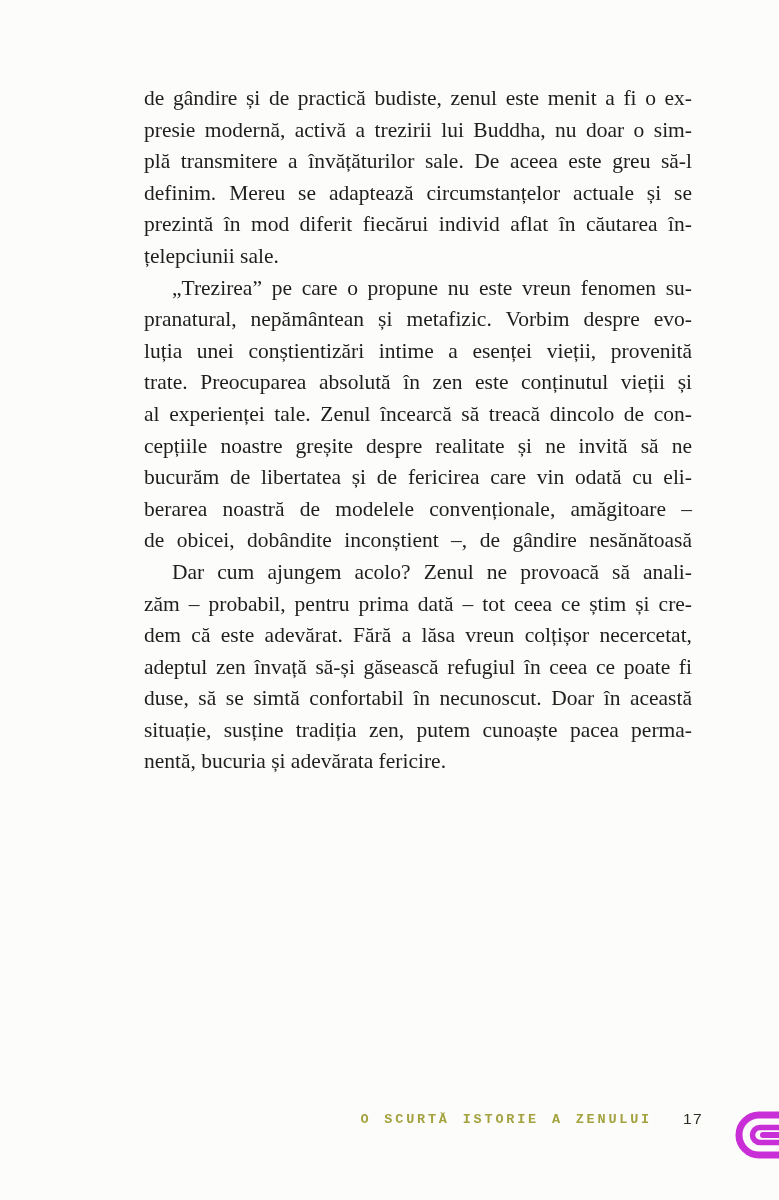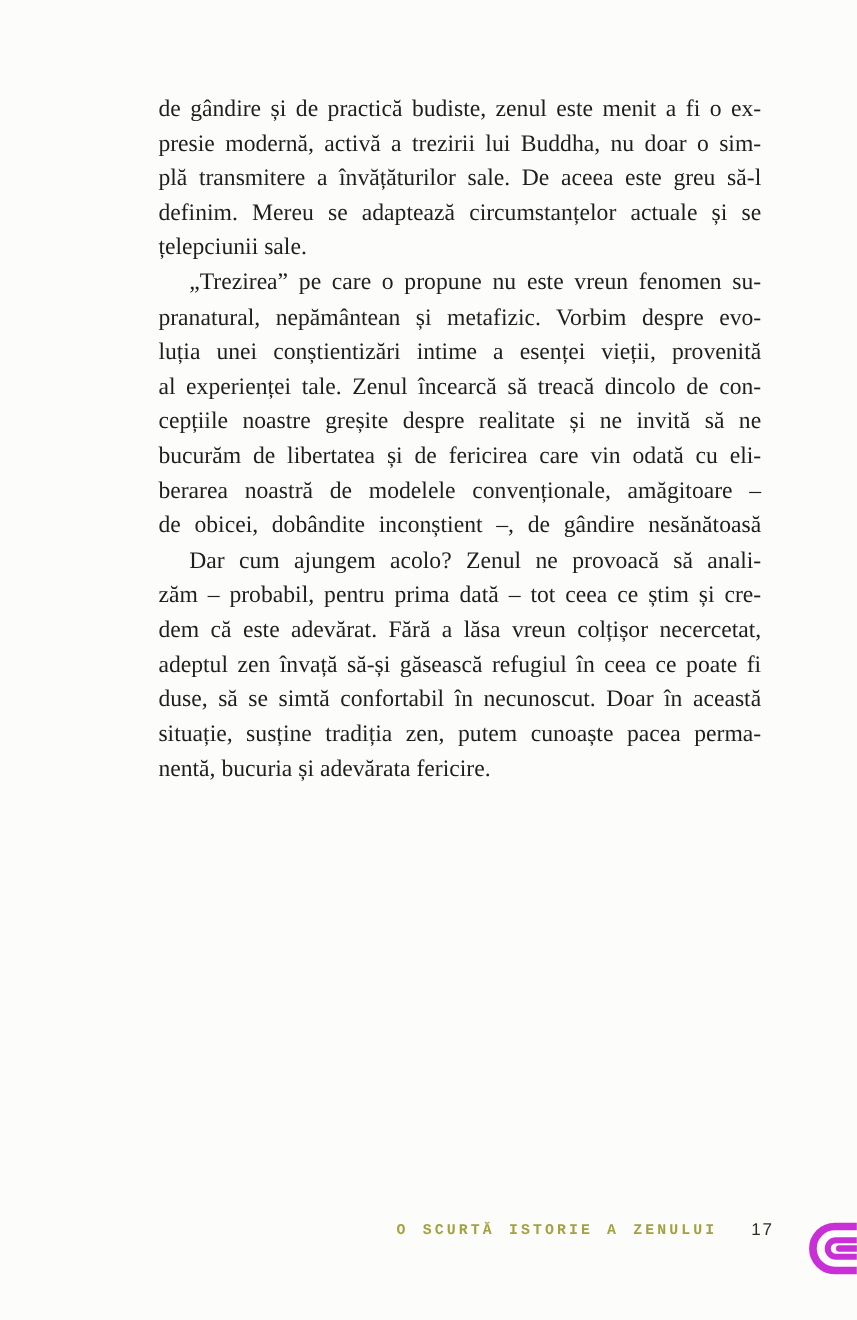--- a/index.html
+++ b/index.html
@@ -58,26 +58,28 @@
 <body>
 
 <div class="page">
 
   <div class="body-text">
       <div class="paragraph">
         <div class="line">de gândire și de practică budiste, zenul este menit a fi o ex-</div>
         <div class="line">presie modernă, activă a trezirii lui Buddha, nu doar o sim-</div>
         <div class="line">plă transmitere a învățăturilor sale. De aceea este greu să-l</div>
         <div class="line">definim. Mereu se adaptează circumstanțelor actuale și se</div>
+        <div class="line">prezintă în mod diferit fiecărui individ aflat în căutarea în-</div>
         <div class="line end">țelepciunii sale.</div>
       </div>
       <div class="paragraph">
         <div class="line indent">„Trezirea” pe care o propune nu este vreun fenomen su-</div>
         <div class="line">pranatural, nepământean și metafizic. Vorbim despre evo-</div>
         <div class="line">luția unei conștientizări intime a esenței vieții, provenită</div>
+        <div class="line">trate. Preocuparea absolută în zen este conținutul vieții și</div>
         <div class="line">al experienței tale. Zenul încearcă să treacă dincolo de con-</div>
         <div class="line">cepțiile noastre greșite despre realitate și ne invită să ne</div>
         <div class="line">bucurăm de libertatea și de fericirea care vin odată cu eli-</div>
         <div class="line">berarea noastră de modelele convenționale, amăgitoare –</div>
         <div class="line">de obicei, dobândite inconștient –, de gândire nesănătoasă</div>
       </div>
       <div class="paragraph">
         <div class="line indent">Dar cum ajungem acolo? Zenul ne provoacă să anali-</div>
         <div class="line">zăm – probabil, pentru prima dată – tot ceea ce știm și cre-</div>
         <div class="line">dem că este adevărat. Fără a lăsa vreun colțișor necercetat,</div>

